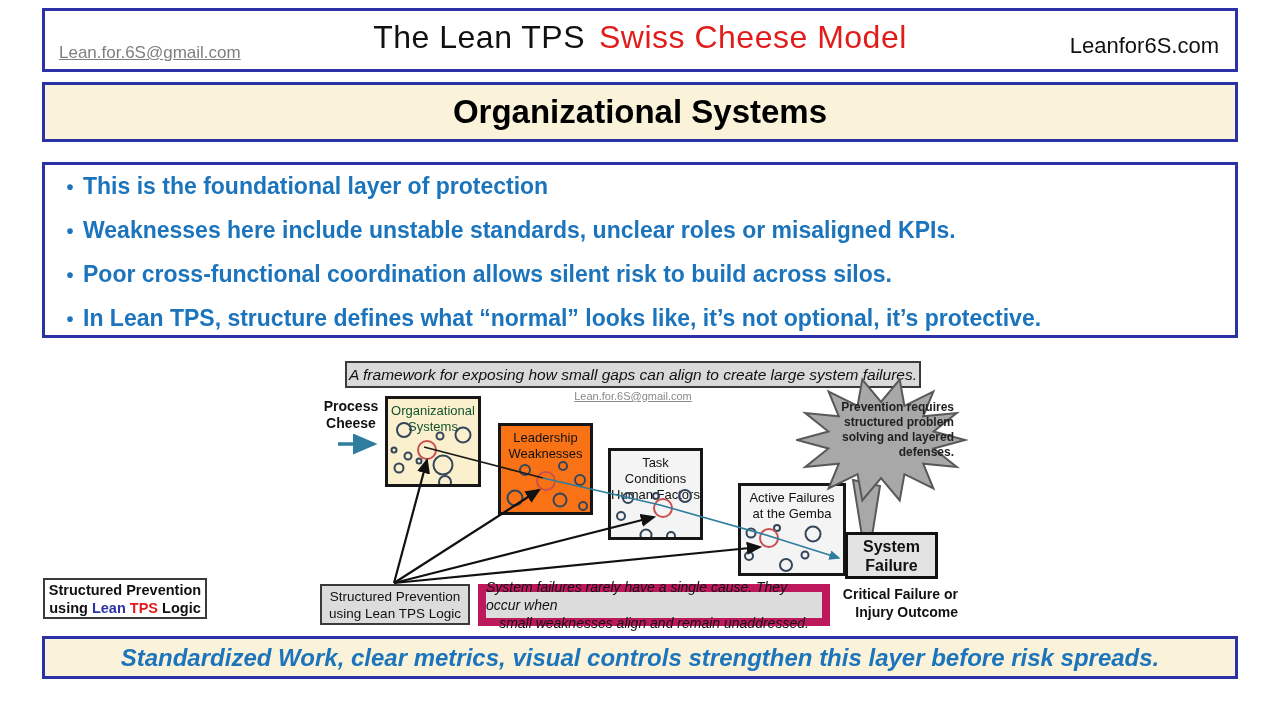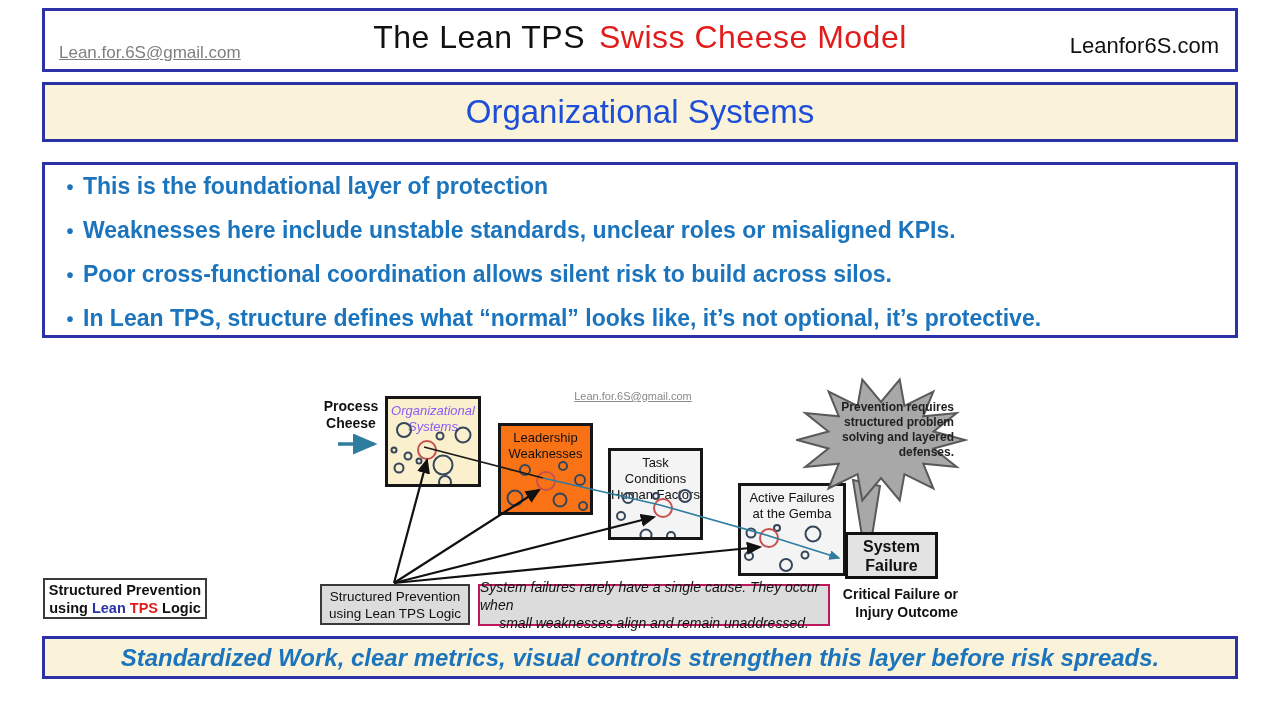--- a/index.html
+++ b/index.html
@@ -14,42 +14,42 @@
     text-decoration:underline; }
   .header-title { position:absolute; left:0; right:0; top:8px; text-align:center;
     font-size:32px; letter-spacing:.5px; white-space:nowrap; }
   .header-title .black { color:#111; }
   .header-title .red { color:#E21B1B; margin-left:14px; }
   .header-site { position:absolute; right:16px; bottom:10px; font-size:22px; color:#111; }
 
   
   .title-bar { position:absolute; left:42px; top:82px; width:1196px; height:60px;
     background:#FBF3D9; border:3px solid #2B32A5; display:flex; align-items:center; justify-content:center; }
-  .title-bar span { font-size:33px; font-weight:normal; color:#1d4ed8; }
+  .title-bar span { font-size:33px; font-weight:bold; color:#000000; }
 
   
   .bullets-box { position:absolute; left:42px; top:162px; width:1196px; height:176px;
     background:#ffffff; border:3px solid #2B32A5; padding:8px 10px 0 12px; }
   .bullet-row { display:flex; align-items:baseline; height:44px; }
   .bullet-dot { width:26px; text-align:center; color:#1B74BC; font-size:20px; font-weight:bold; flex:0 0 26px; }
   .bullet-text { color:#1B74BC; font-size:23px; font-weight:bold; }
 
   
   .framework-box { position:absolute; left:345px; top:361px; width:576px; height:27px;
     background:#D9D9D9; border:2px solid #3a3a3a; display:flex; align-items:center; justify-content:center; z-index:3; }
   .framework-box span { font-style:italic; font-size:15.5px; color:#111; }
   .diagram-email { position:absolute; left:345px; top:390px; width:576px; text-align:center;
     font-size:11px; color:#8a8a8a; text-decoration:underline; z-index:3; }
   .process-inputs { position:absolute; left:316px; top:398px; width:70px; text-align:center;
     font-size:14px; font-weight:bold; color:#111; line-height:17px; z-index:3; }
 
   .slice { position:absolute; border:3px solid #161616; overflow:hidden; z-index:1; }
   .slice .slice-title { text-align:center; font-size:13px; line-height:16px; padding-top:4px; color:#111; }
   .slice-1 { left:385px; top:396px; width:96px; height:91px; background:#FAF0CE; }
-  .slice-1 .slice-title { color:#8b5cf6;font-style:italic; }
+  .slice-1 .slice-title { color:#14532d; }
   .slice-2 { left:498px; top:423px; width:95px; height:92px; background:#f97316; }
   .slice-3 { left:608px; top:448px; width:95px; height:92px; background:#F4F4F4; }
   .slice-4 { left:738px; top:483px; width:108px; height:93px; background:#F4F4F4; }
   .hole { position:absolute; border:2px solid #35455A; border-radius:50%; transform:translate(-50%,-50%); background:transparent; }
   .hole.red { border-color:#C9504E; }
 
   .arrow-layer { position:absolute; left:0; top:0; width:1280px; height:720px; z-index:2; pointer-events:none; }
 
   .starburst { position:absolute; left:796px; top:376px; width:172px; height:164px; z-index:3; }
   .starburst-text { position:absolute; left:14px; top:24px; width:144px; text-align:right;
@@ -57,21 +57,21 @@
 
   .system-failure { position:absolute; left:845px; top:532px; width:93px; height:47px;
     background:#E3E3E3; border:3px solid #111; display:flex; flex-direction:column; align-items:center; justify-content:center; z-index:4; }
   .system-failure span { font-size:16px; font-weight:bold; color:#111; line-height:19px; }
 
   .prevention-box { position:absolute; left:320px; top:584px; width:150px; height:41px;
     background:#DCDCDC; border:2px solid #3a3a3a; display:flex; flex-direction:column; align-items:center; justify-content:center; z-index:3; }
   .prevention-box span { font-size:13.5px; color:#111; line-height:17px; }
 
   .failures-caption { position:absolute; left:478px; top:584px; width:352px; height:42px;
-    background:#DCDCDC; border:2px solid #be185d; display:flex; flex-direction:column; align-items:center; justify-content:center; z-index:3; }
+    background:#DCDCDC; border:8px solid #be185d; display:flex; flex-direction:column; align-items:center; justify-content:center; z-index:3; }
   .failures-caption span { font-style:italic; font-size:14px; color:#111; line-height:18px; }
 
   .critical-label { position:absolute; left:836px; top:585px; width:122px; text-align:right; z-index:3; }
   .critical-label span { font-size:14px; font-weight:bold; color:#111; line-height:18px; display:block; }
 
   .side-box { position:absolute; left:43px; top:578px; width:164px; height:41px;
     background:#ffffff; border:2px solid #3a3a3a; display:flex; flex-direction:column; align-items:center; justify-content:center; }
   .side-box span { font-size:14.5px; font-weight:bold; color:#111; line-height:18px; }
   .side-box .w-lean { color:#2B32A5; }
   .side-box .w-tps { color:#E21B1B; }
@@ -110,20 +110,23 @@
     <div class="bullet-row">
       <span class="bullet-dot">•</span>
       <span class="bullet-text">Poor cross-functional coordination allows silent risk to build across silos.</span>
     </div>
     <div class="bullet-row">
       <span class="bullet-dot">•</span>
       <span class="bullet-text">In Lean TPS, structure defines what “normal” looks like, it’s not optional, it’s protective.</span>
     </div>
   </div>
 
+  <div class="framework-box">
+    <span>A framework for exposing how small gaps can align to create large system failures.</span>
+  </div>
   <a class="diagram-email">Lean.for.6S@gmail.com</a>
 
   <div class="process-inputs">
     <span>Process</span><br>
     <span>Cheese</span>
   </div>
 
   <div class="slice slice-1">
     <div class="slice-title">
       <span>Organizational</span><br><span>Systems</span>

